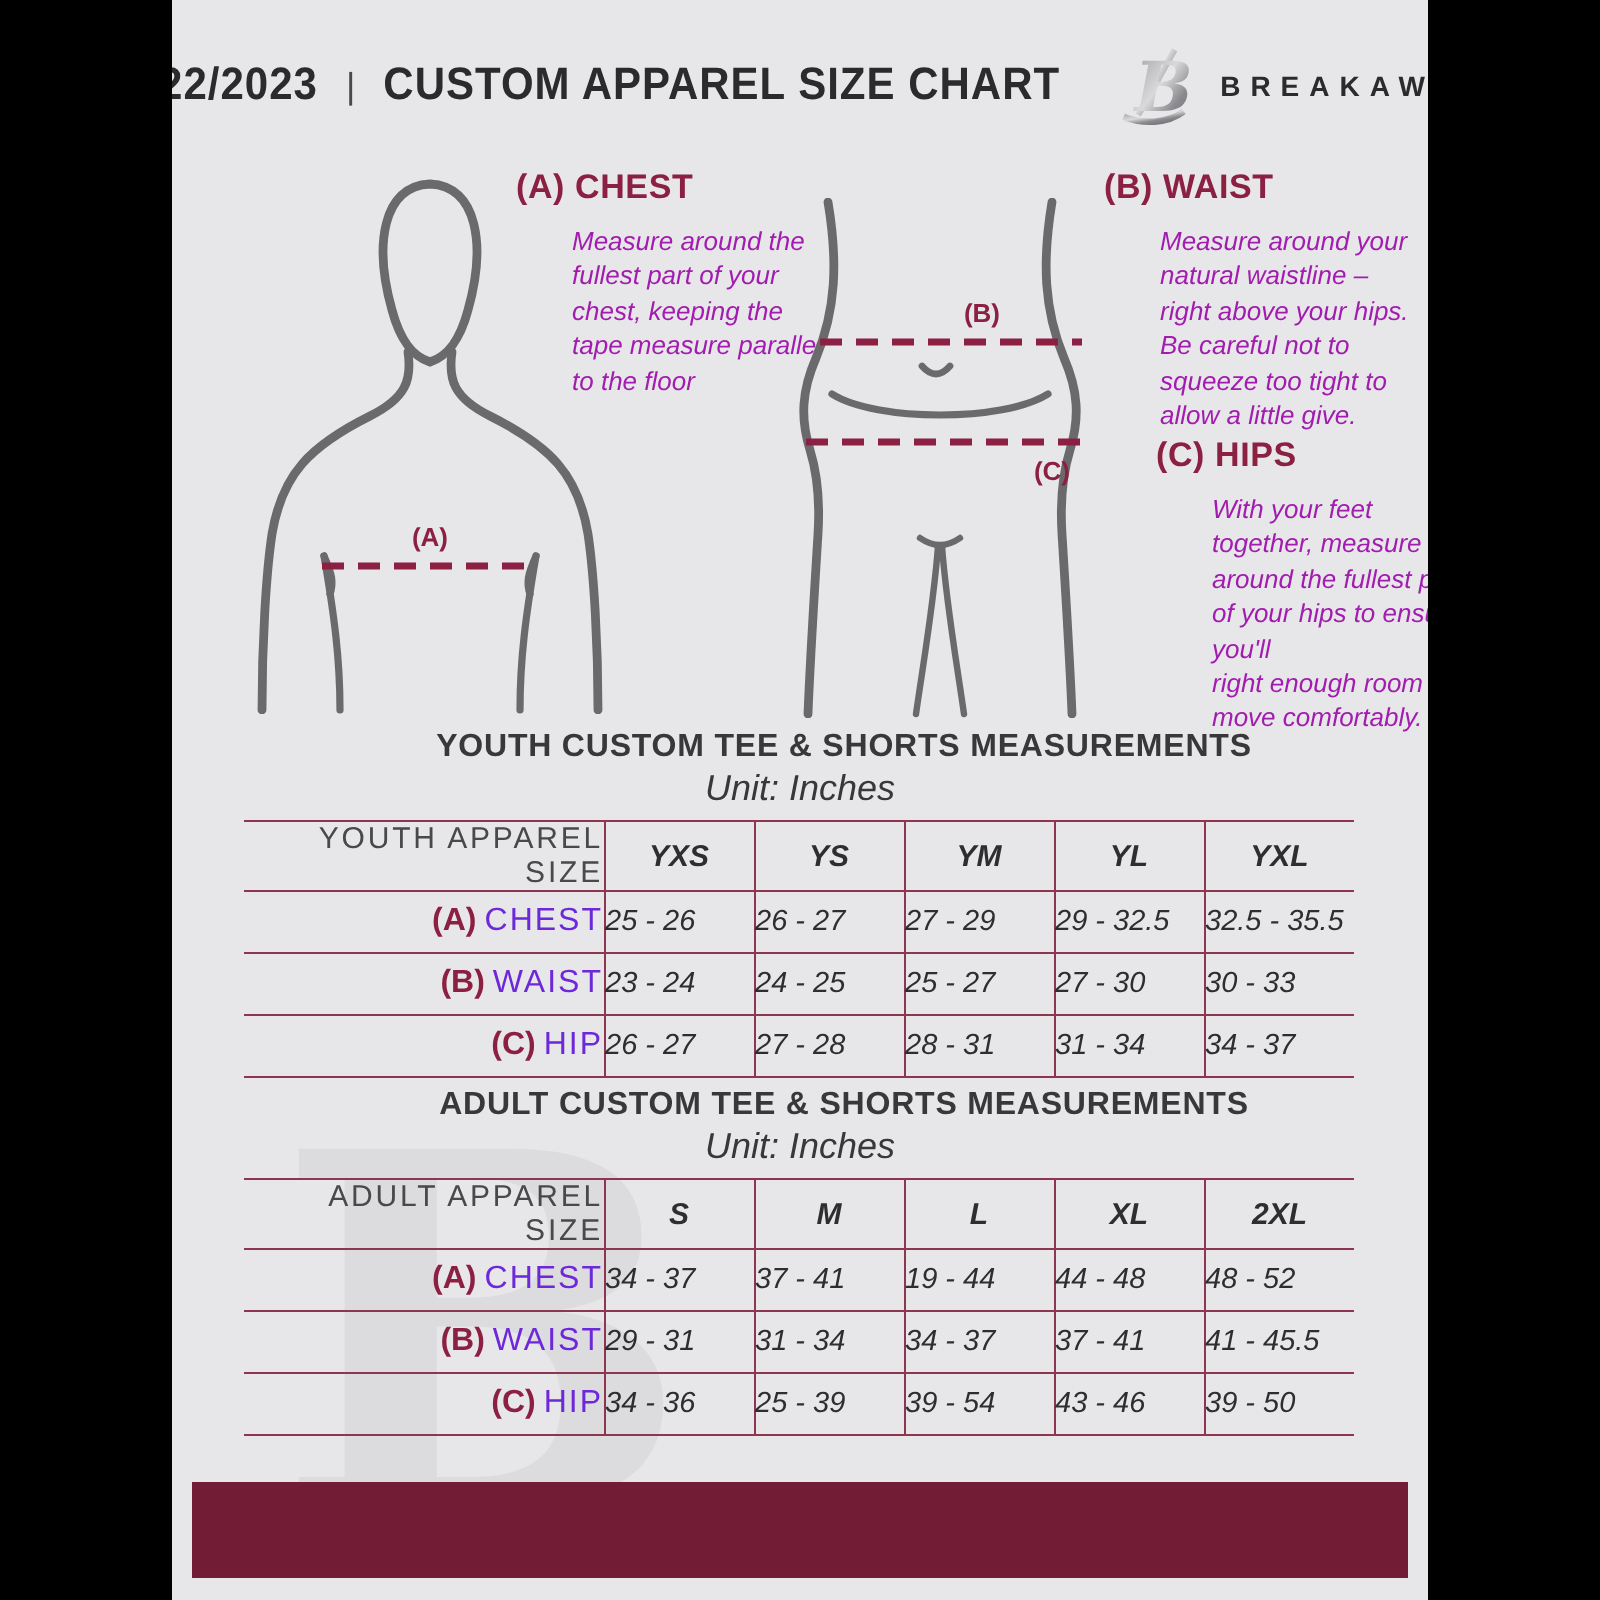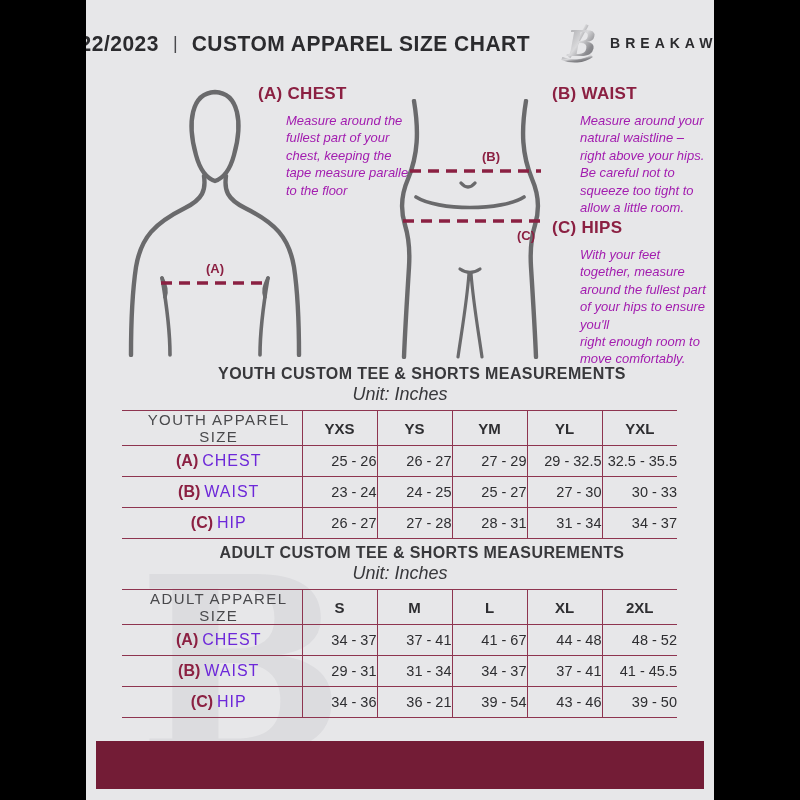--- a/index.html
+++ b/index.html
@@ -38,37 +38,37 @@
 
   .instr { position:absolute; }
   .instr h3 { font-size:17px; font-weight:700; color:#8b2042; letter-spacing:.3px; margin-bottom:8px; }
   .instr p {
     font-size:13px; font-style:italic; color:#a21caf; line-height:1.34;
     white-space:pre-line;
     margin-left:28px;
   }
   .instr-a { left:172px; top:10px;  width:185px; }
   .instr-b { left:466px; top:10px;  width:158px; }
-  .instr-c { left:466px; top:144px; width:158px; }
+  .instr-c { left:492px; top:144px; width:158px; }
 
   
   .tables { position:relative; z-index:1; }
   .tbl-block { text-align:center; }
   .tbl-title { font-size:16px; font-weight:700; color:#38383b; letter-spacing:.4px;padding-left:44px; }
   .tbl-unit  { font-size:18px; font-style:italic; font-weight:500; color:#38383b; margin-top:1px; }
   table { border-collapse:collapse; margin:5px auto 0 36px; table-layout:fixed; width:555px; }
   col.c-label { width:180px; }
   col.c-size  { width:75px; }
   tr { height:31px; }
   th, td { border-top:1.6px solid #8e3550; border-bottom:1.6px solid #8e3550; padding:0; vertical-align:middle; }
-  th + th, td + td { border-left:1.6px solid #8e3550; }
-  th:first-child, td:first-child { text-align:center; padding-left:14px; }
+  th + th, td + td { border-left:1.6px solid #8e3550;font-style:italic; }
+  th:first-child, td:first-child { text-align:right; padding-left:14px; }
   th.size-h { font-size:15px; font-weight:700; color:#2e2e31; }
   th.label-h { font-size:15px; font-weight:400; color:#49494c; letter-spacing:1.4px; }
-  td { font-size:14.5px; color:#2e2e31; text-align:right; }
+  td { font-size:14.5px; color:#2e2e31; text-align:left; }
   td .mk { color:#8b2042; font-weight:700; font-size:16px; }
   td .lbl { color:#6d28d9; font-size:16px; letter-spacing:1px; margin-left:4px; }
   .adult { margin-top:5px; }
 
   
   .watermark {
     position:absolute; left:52px; top:545px; z-index:0;
     font-family:"DejaVu Serif", serif; font-size:245px; line-height:1;
     color:#dcdcdf; font-weight:600; user-select:none;
   }
@@ -144,21 +144,21 @@
         <text x="136" y="141" text-anchor="middle">(C)</text>
       </svg>
 
       <div class="instr instr-b">
         <h3>(B) WAIST</h3>
         <p>Measure around your
 natural waistline –
 right above your hips.
 Be careful not to
 squeeze too tight to
-allow a little room.</p>
+allow a little give.</p>
       </div>
 
       <div class="instr instr-c">
         <h3>(C) HIPS</h3>
         <p>With your feet
 together, measure
 around the fullest part
 of your hips to ensure
 you'll
 right enough room to
@@ -235,36 +235,36 @@
             <th class="size-h">S</th>
             <th class="size-h">M</th>
             <th class="size-h">L</th>
             <th class="size-h">XL</th>
             <th class="size-h">2XL</th>
           </tr>
           <tr>
             <td><span class="mk">(A)</span><span class="lbl">CHEST</span></td>
             <td>34 - 37</td>
             <td>37 - 41</td>
-            <td>41 - 67</td>
+            <td>19 - 44</td>
             <td>44 - 48</td>
             <td>48 - 52</td>
           </tr>
           <tr>
             <td><span class="mk">(B)</span><span class="lbl">WAIST</span></td>
             <td>29 - 31</td>
             <td>31 - 34</td>
             <td>34 - 37</td>
             <td>37 - 41</td>
             <td>41 - 45.5</td>
           </tr>
           <tr>
             <td><span class="mk">(C)</span><span class="lbl">HIP</span></td>
             <td>34 - 36</td>
-            <td>36 - 21</td>
+            <td>25 - 39</td>
             <td>39 - 54</td>
             <td>43 - 46</td>
             <td>39 - 50</td>
           </tr>
         </tbody>
           </table>
       </section>
     </div>
 
     <div class="watermark">B</div>

